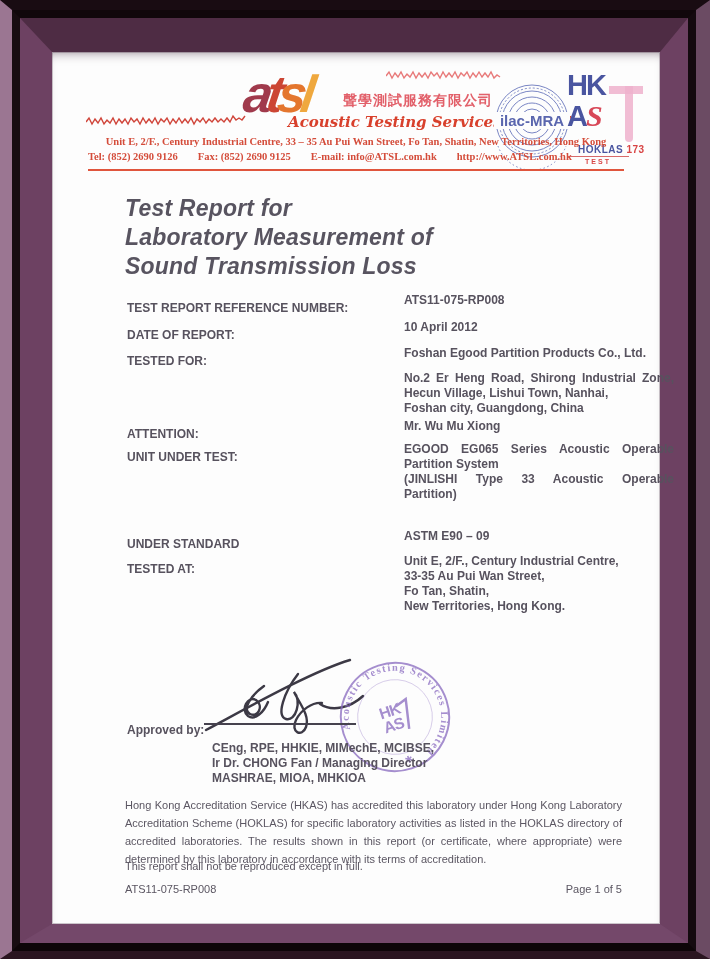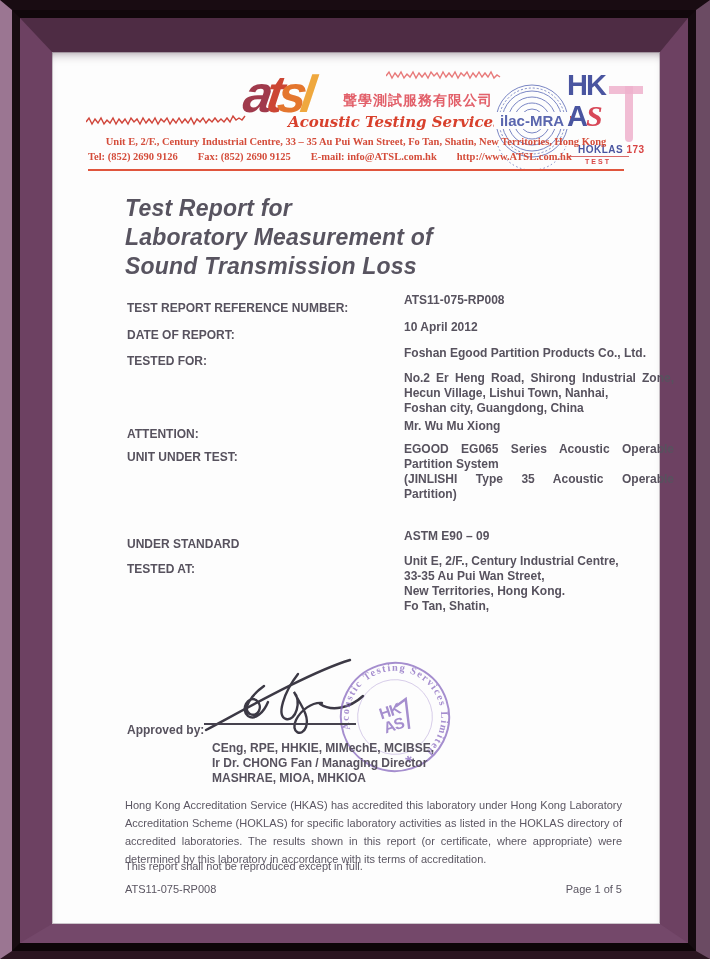--- a/index.html
+++ b/index.html
@@ -129,35 +129,35 @@
     </div>
     <div class="frow" style="top:367px;">
       <span class="flabel">ATTENTION:</span>
       <span class="fval">Mr. Wu Mu Xiong</span>
     </div>
     <div class="frow" style="top:390px;">
       <span class="flabel">UNIT UNDER TEST:</span>
       <div class="fval">
         <div class="jl">EGOOD EG065 Series Acoustic Operable</div>
         <div>Partition System</div>
-        <div class="jl">(JINLISHI Type 35 Acoustic Operable</div>
+        <div class="jl">(JINLISHI Type 33 Acoustic Operable</div>
         <div>Partition)</div>
       </div>
     </div>
     <div class="frow" style="top:477px;">
       <span class="flabel">UNDER STANDARD</span>
       <span class="fval">ASTM E90 – 09</span>
     </div>
     <div class="frow" style="top:502px;">
       <span class="flabel">TESTED AT:</span>
       <div class="fval">
         <div>Unit E, 2/F., Century Industrial Centre,</div>
         <div>33-35 Au Pui Wan Street,</div>
+        <div>Fo Tan, Shatin,</div>
         <div>New Territories, Hong Kong.</div>
-        <div>Fo Tan, Shatin,</div>
       </div>
     </div>
 
     <svg class="abs" style="left:148px;top:598px;" width="170" height="92" viewBox="0 0 170 92">
       <g fill="none" stroke="#3c3945" stroke-width="2.4" stroke-linecap="round">
         <path d="M6,80 C40,62 110,22 150,10"></path>
         <path d="M64,36 C50,46 42,60 50,64 C58,68 64,56 56,50 C48,45 40,60 48,66 C55,71 64,62 68,52"></path>
         <path d="M98,24 C84,42 76,66 86,69 C96,72 102,50 94,42 C100,54 110,66 106,77 C102,88 90,82 96,70 C101,60 112,52 122,53"></path>
         <path d="M120,54 C132,62 150,58 163,46"></path>
       </g>

